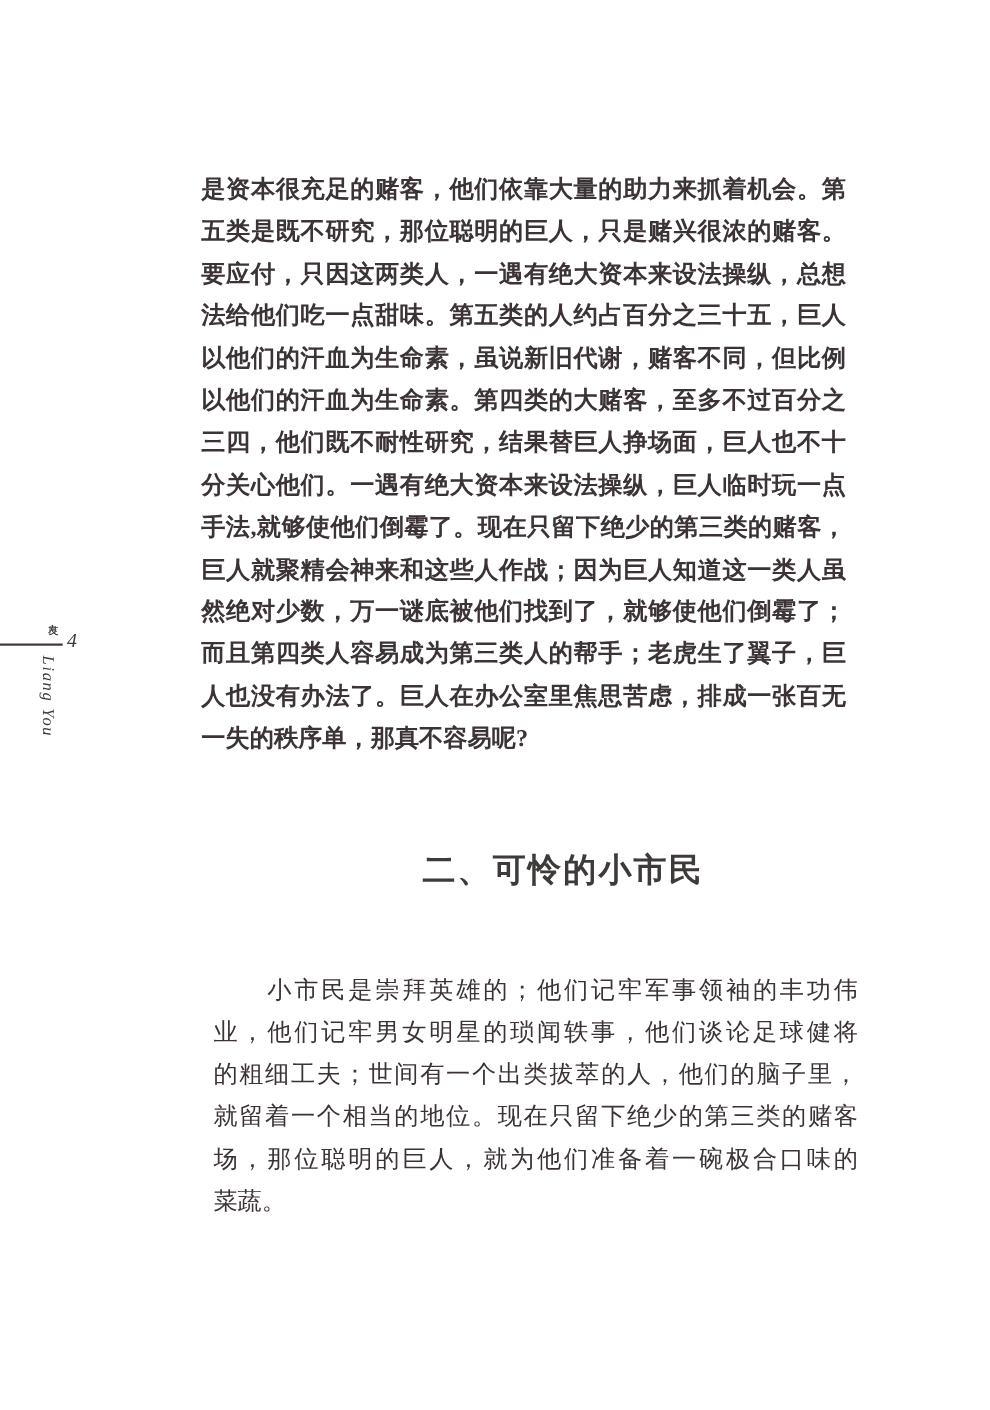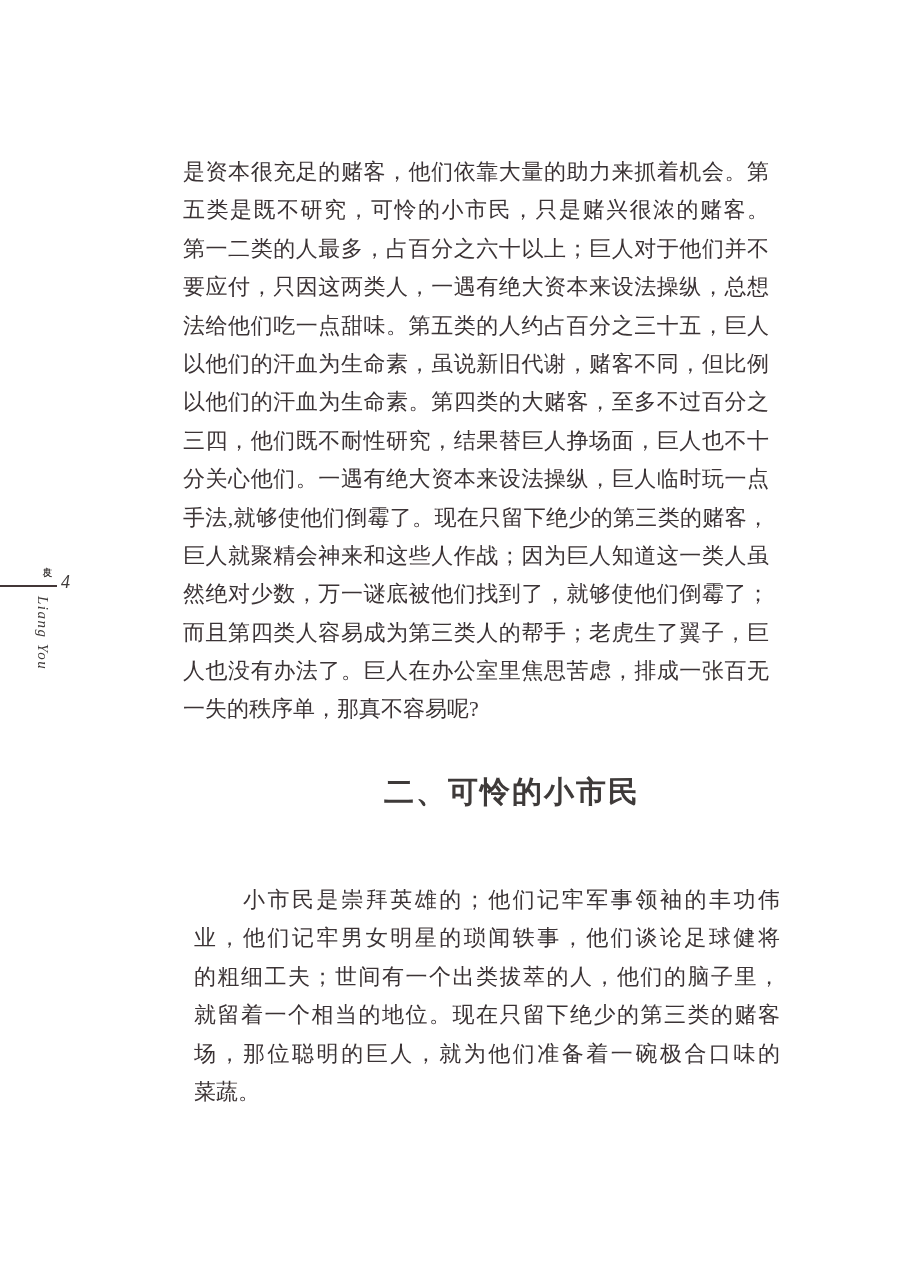--- a/index.html
+++ b/index.html
@@ -12,21 +12,21 @@
     font-family: "Liberation Serif", "DejaVu Serif", serif;
     color: #3b3335;
   }
 
   
   .textblock {
     position: absolute;
     left: 183px;
     width: 586px;
   }
-  .para1 { top: 153px; }
+  .para1 { top: 153px; font-weight: bold; }
   .para2 { top: 881px; margin-left: 11px; }
   .line {
     font-size: 22px;
     line-height: 38.4px;
     height: 38.4px;
     text-align: justify;
     text-align-last: justify;
     letter-spacing: 0;
   }
   .line-last {
@@ -97,22 +97,21 @@
 
 <div class="page">
 
   <div class="folio-cjk">良友</div>
   <div class="folio-rule"></div>
   <div class="folio-number">4</div>
   <div class="folio-latin">Liang You</div>
 
   <div class="textblock para1">
     <div class="line">是资本很充足的赌客，他们依靠大量的助力来抓着机会。第</div>
-    <div class="line">五类是既不研究，可怜的小市民，只是赌兴很浓的赌客。</div>
-    <div class="line">第一二类的人最多，占百分之六十以上；巨人对于他们并不</div>
+    <div class="line">五类是既不研究，那位聪明的巨人，只是赌兴很浓的赌客。</div>
     <div class="line">要应付，只因这两类人，一遇有绝大资本来设法操纵，总想</div>
     <div class="line">法给他们吃一点甜味。第五类的人约占百分之三十五，巨人</div>
     <div class="line">以他们的汗血为生命素，虽说新旧代谢，赌客不同，但比例</div>
     <div class="line">以他们的汗血为生命素。第四类的大赌客，至多不过百分之</div>
     <div class="line">三四，他们既不耐性研究，结果替巨人挣场面，巨人也不十</div>
     <div class="line">分关心他们。一遇有绝大资本来设法操纵，巨人临时玩一点</div>
     <div class="line">手法,就够使他们倒霉了。现在只留下绝少的第三类的赌客，</div>
     <div class="line">巨人就聚精会神来和这些人作战；因为巨人知道这一类人虽</div>
     <div class="line">然绝对少数，万一谜底被他们找到了，就够使他们倒霉了；</div>
     <div class="line">而且第四类人容易成为第三类人的帮手；老虎生了翼子，巨</div>

